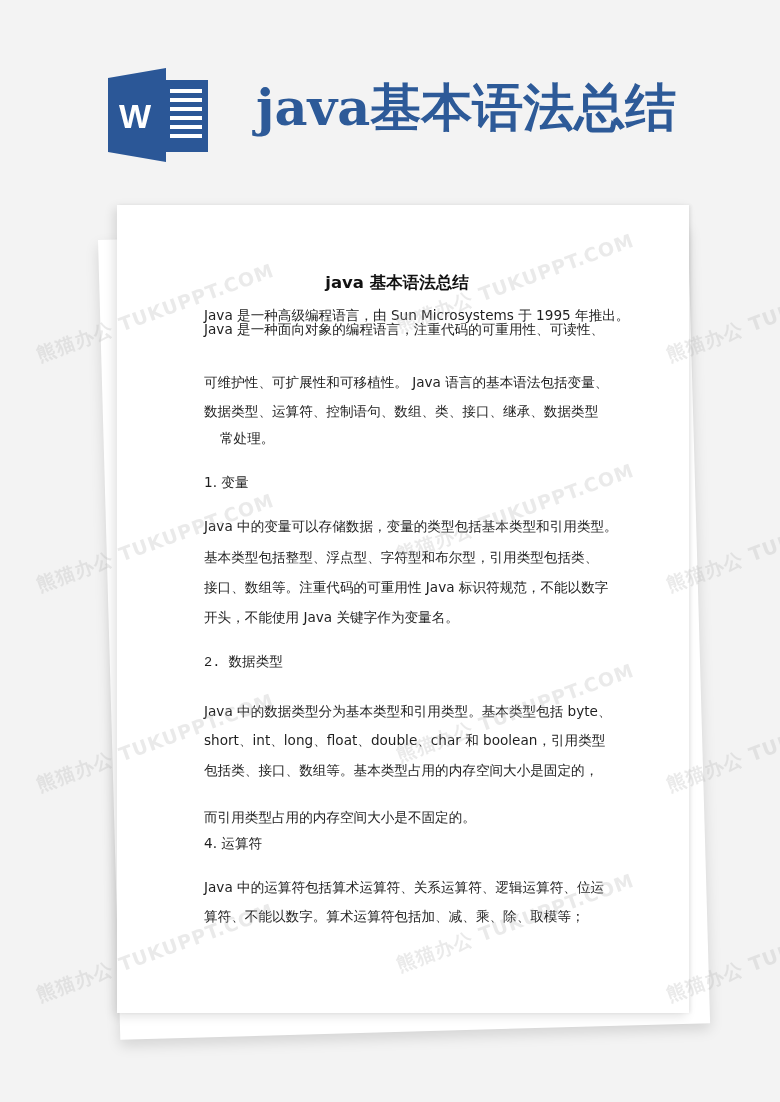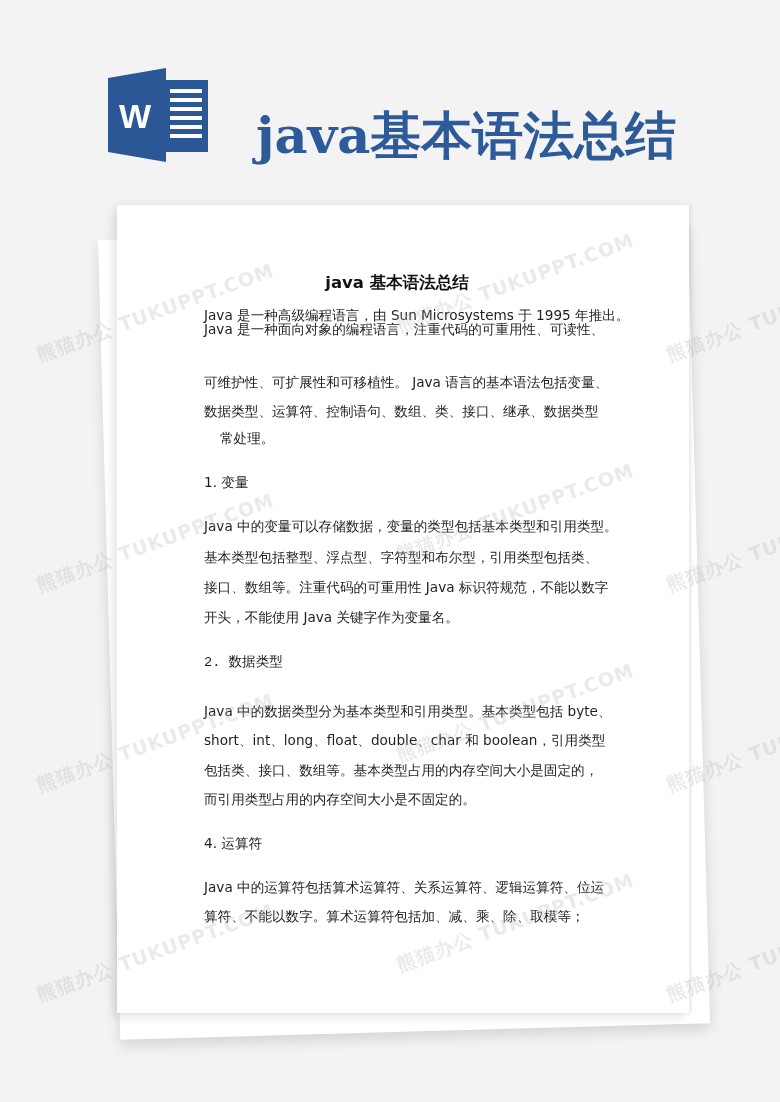--- a/index.html
+++ b/index.html
@@ -7,21 +7,21 @@
     width:780px; height:1102px; overflow:hidden; position:relative;
     background:#f3f3f3;
     font-family:"DejaVu Sans", "Liberation Sans", sans-serif;
   }
   .header { position:absolute; left:0; top:0; width:780px; height:190px; }
   .word-icon { position:absolute; left:106px; top:68px; width:104px; height:94px; }
   .doc-title {
     position:absolute; left:256px; top:72px;
     font-family:"DejaVu Serif", "Liberation Serif", serif;
     font-weight:bold; font-size:51px; color:#2d5a98; letter-spacing:0px;
-    line-height:70px; white-space:nowrap;margin-top:28px;
+    line-height:70px; white-space:nowrap;
   }
   .back-page {
     position:absolute; left:98px; top:240px; width:590px; height:800px;
     background:#fff;
     transform:rotate(-1.6deg); transform-origin:0 0;
     box-shadow:0 6px 14px rgba(0,0,0,0.13);
   }
   .page {
     position:absolute; left:117px; top:205px; width:572px; height:808px;
     background:#fff;
@@ -72,21 +72,21 @@
     <div class="line" style="top: 429px; margin-left: 16px;">常处理。</div>
     <div class="line" style="top: 473px;">1. 变量</div>
     <div class="line" style="top: 517px;">Java  中的变量可以存储数据，变量的类型包括基本类型和引用类型。</div>
     <div class="line" style="top: 548px;">基本类型包括整型、浮点型、字符型和布尔型，引用类型包括类、</div>
     <div class="line" style="top: 578px;">接口、数组等。注重代码的可重用性 Java 标识符规范，不能以数字</div>
     <div class="line" style="top: 608px;">开头，不能使用 Java 关键字作为变量名。</div>
     <div class="line" style="top: 654px; font-family: Liberation Mono, monospace;">2. 数据类型</div>
     <div class="line" style="top: 702px;">Java 中的数据类型分为基本类型和引用类型。基本类型包括  byte、</div>
     <div class="line" style="top: 731px;">short、int、long、float、double、char 和  boolean，引用类型</div>
     <div class="line" style="top: 761px;">包括类、接口、数组等。基本类型占用的内存空间大小是固定的，</div>
-    <div class="line" style="top: 790px; text-align: center;">而引用类型占用的内存空间大小是不固定的。</div>
+    <div class="line" style="top: 808px; text-align: center;">而引用类型占用的内存空间大小是不固定的。</div>
     <div class="line" style="top: 834px;">4. 运算符</div>
     <div class="line" style="top: 878px;">Java  中的运算符包括算术运算符、关系运算符、逻辑运算符、位运</div>
     <div class="line" style="top: 907px;">算符、不能以数字。算术运算符包括加、减、乘、除、取模等；</div>
   </div>
 
 <div class="watermark" style="left:30px;top:300px;">熊猫办公 TUKUPPT.COM</div>
 <div class="watermark" style="left:390px;top:270px;">熊猫办公 TUKUPPT.COM</div>
 <div class="watermark" style="left:660px;top:300px;">熊猫办公 TUKUPPT.COM</div>
 <div class="watermark" style="left:30px;top:530px;">熊猫办公 TUKUPPT.COM</div>
 <div class="watermark" style="left:390px;top:500px;">熊猫办公 TUKUPPT.COM</div>

